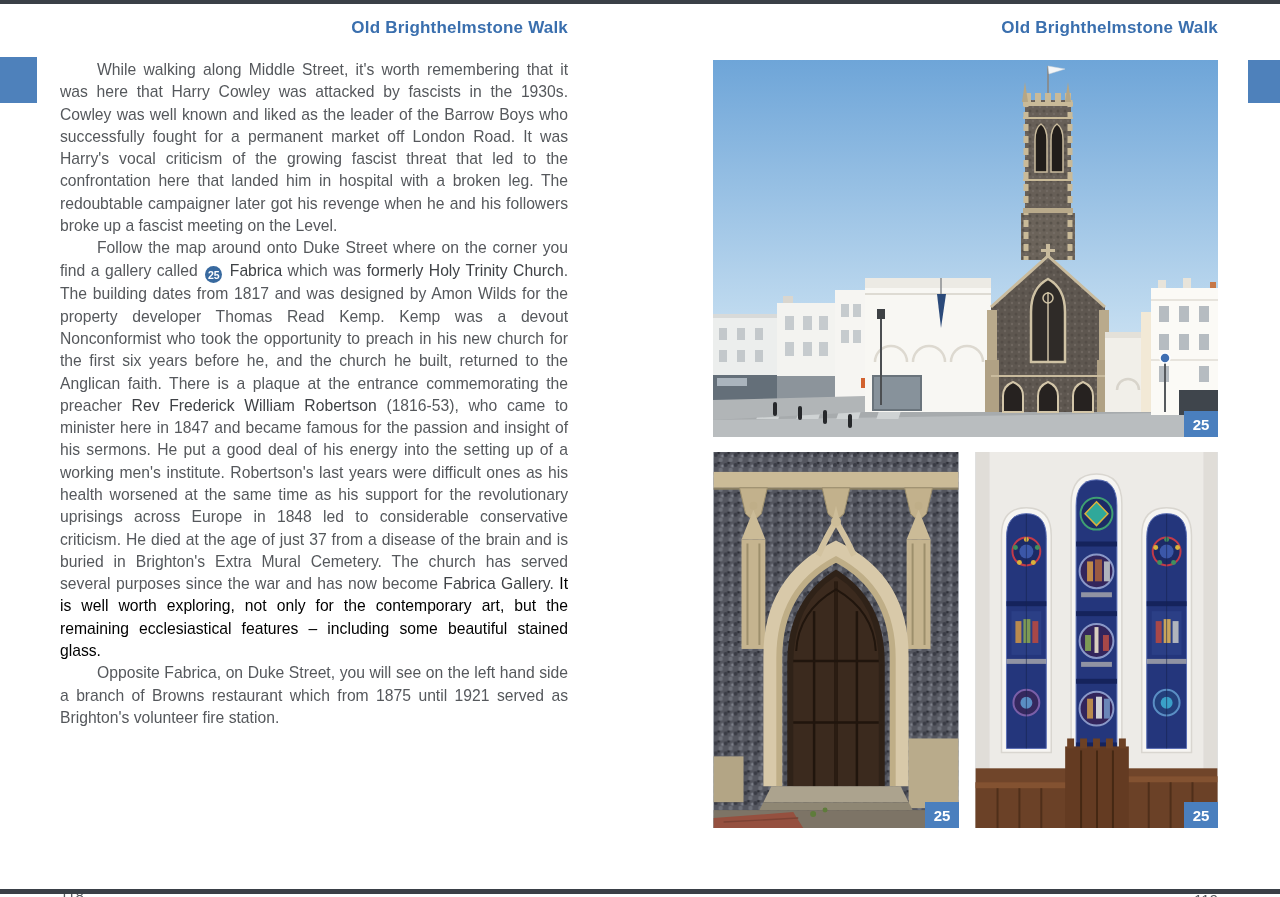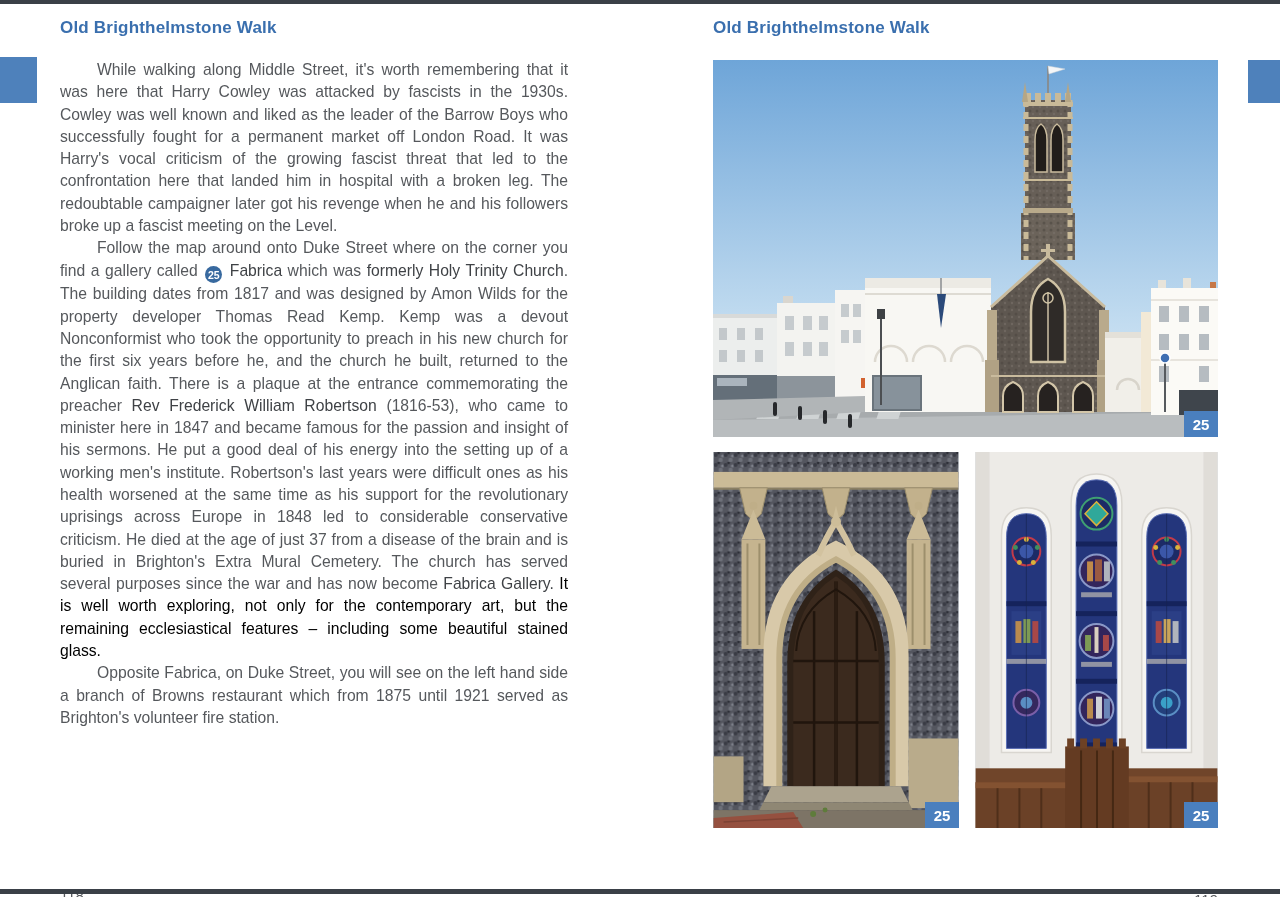--- a/index.html
+++ b/index.html
@@ -6,21 +6,21 @@
   .canvas{
     position:relative;width:1280px;height:897px;background:#ffffff;overflow:hidden;
     font-family:"Liberation Sans",sans-serif;
   }
   .bar-top{position:absolute;left:0;top:0;width:1280px;height:4px;background:#3a4047;}
   .bar-bottom{position:absolute;left:0;top:889px;width:1280px;height:5px;background:#3a4047;}
   .tab-left{position:absolute;left:0;top:57px;width:37px;height:46px;background:#4e81bb;}
   .tab-right{position:absolute;left:1248px;top:60px;width:32px;height:43px;background:#4e81bb;}
 
   .running-head{
-    position:absolute;top:18px;font-size:17px;font-weight:700;color:#3a6fae;text-align:left;
+    position:absolute;top:18px;font-size:17px;font-weight:700;color:#3a6fae;text-align:right;
     letter-spacing:.2px;
   }
   .running-head.left{left:60px;width:508px;}
   .running-head.right{left:713px;width:505px;}
 
   .body-text{
     position:absolute;left:60px;top:59px;width:508px;
     color:#55585c;font-size:15.7px;line-height:22.3px;
   }
   .para{margin:0;text-align:justify;}

